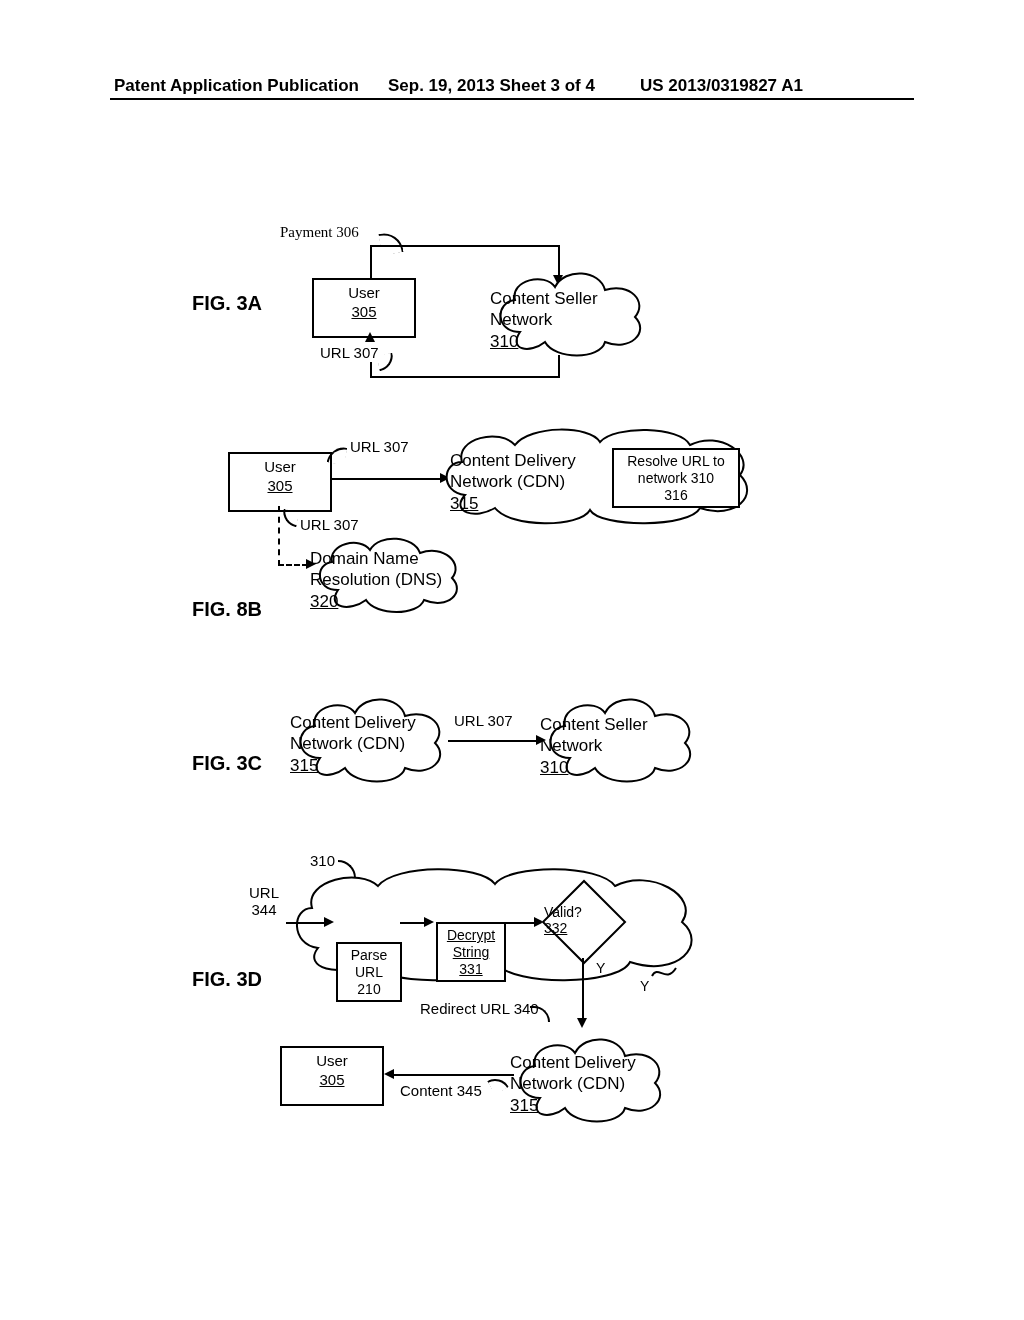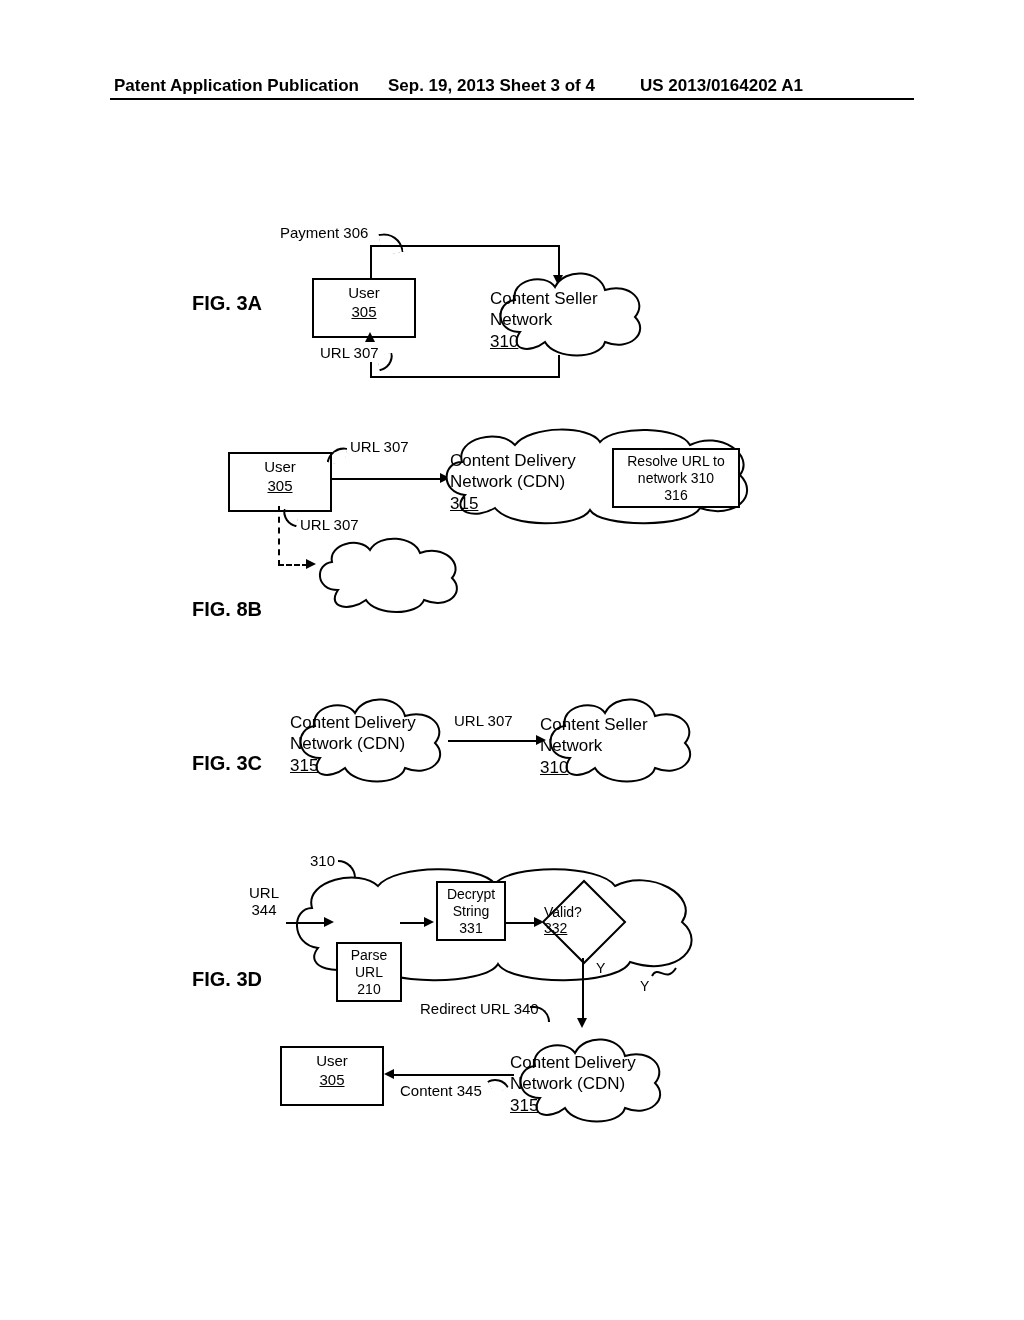--- a/index.html
+++ b/index.html
@@ -127,27 +127,27 @@
     padding:3px 2px;
     line-height:1.2;
   }
 </style>
 </head>
 <body>
 
 <div class="page-header">
   <span class="hdr-left">Patent Application Publication</span>
   <span class="hdr-date">Sep. 19, 2013  Sheet 3 of 4</span>
-  <span class="hdr-right">US 2013/0164202 A1</span>
+  <span class="hdr-right">US 2013/0319827 A1</span>
 </div>
 <div class="hdr-rule"></div>
 
 <div class="fig-label" style="top:292px; left:192px;">FIG. 3A</div>
 
-<div class="lbl" style="top:224px; left:280px;">Payment 306</div>
+<div class="lbl" style="top:224px; left:280px;font-family:Liberation Serif, serif;">Payment 306</div>
 <div class="leader" style="top:232px; left:380px; transform:rotate(-10deg);"></div>
 
 <div class="arrow-line" style="top:245px; left:370px; width:2px; height:35px;"></div>
 <div class="arrow-line" style="top:245px; left:370px; width:190px; height:2px;"></div>
 <div class="arrow-line" style="top:245px; left:558px; width:2px; height:32px;"></div>
 <div class="arrow-head-d" style="top:275px; left:553px;"></div>
 
 <div class="node-box" style="top:278px; left:312px; width:100px; height:52px;">
   <span>User</span><br>
   <span class="ref">305</span>
@@ -205,20 +205,25 @@
 <div class="leader" style="top:510px; left:282px; transform:scaleX(-1) rotate(80deg); width:14px;height:14px;"></div>
 
 <div class="dash-v" style="top:506px; left:278px; height:60px;"></div>
 <div style="position:absolute; top:564px; left:278px; width:30px; border-top:2px dashed #000;"></div>
 <div class="arrow-head-r" style="top:559px; left:306px;"></div>
 
 <div class="cloud" style="top:528px; left:310px; width:160px; height:90px;">
   <svg width="160" height="90" viewBox="0 0 160 90">
     <path d="M28,62 C5,62 5,36 22,34 C18,16 50,8 60,22 C70,5 104,8 110,25 C134,16 154,36 142,50 C156,64 138,82 114,72 C108,88 66,88 56,72 C40,84 16,80 28,62 Z" fill="#fff" stroke="#000" stroke-width="2"></path>
   </svg>
+  <div class="cloud-text" style="top:20px;">
+    <span>Domain Name</span><br>
+    <span>Resolution (DNS)</span><br>
+    <span class="ref">320</span>
+  </div>
 </div>
 
 <div class="fig-label" style="top:752px; left:192px;">FIG. 3C</div>
 
 <div class="cloud" style="top:688px; left:290px; width:160px; height:100px;">
   <svg width="160" height="100" viewBox="0 0 160 100">
     <path d="M30,70 C5,70 5,40 25,38 C20,18 55,10 65,25 C75,5 110,8 115,28 C140,20 158,40 145,55 C160,70 140,90 115,80 C110,98 65,98 55,80 C40,92 18,88 30,70 Z" fill="#fff" stroke="#000" stroke-width="2"></path>
   </svg>
   <div class="cloud-text" style="top:24px;">
     <span>Content Delivery</span><br>
@@ -262,21 +267,21 @@
 <div class="arrow-head-r" style="top:917px; left:324px;"></div>
 
 <div class="tiny-inner-box" style="top:942px; left:336px; width:58px;">
   <span>Parse</span><br>
   <span>URL</span><br>
   <span class="ref">210</span>
 </div>
 <div class="arrow-line" style="top:922px; left:400px; width:26px; height:2px;"></div>
 <div class="arrow-head-r" style="top:917px; left:424px;"></div>
 
-<div class="tiny-inner-box" style="top:881px; left:436px; width:62px;">
+<div class="tiny-inner-box" style="top:922px; left:436px; width:62px;text-decoration:underline;">
   <span>Decrypt</span><br>
   <span>String</span><br>
   <span class="ref">331</span>
 </div>
 <div class="arrow-line" style="top:922px; left:504px; width:32px; height:2px;"></div>
 <div class="arrow-head-r" style="top:917px; left:534px;"></div>
 
 <div class="diamond" style="top:882px; left:544px;">
   <div class="diamond-shape"></div>
   <div class="diamond-text">

